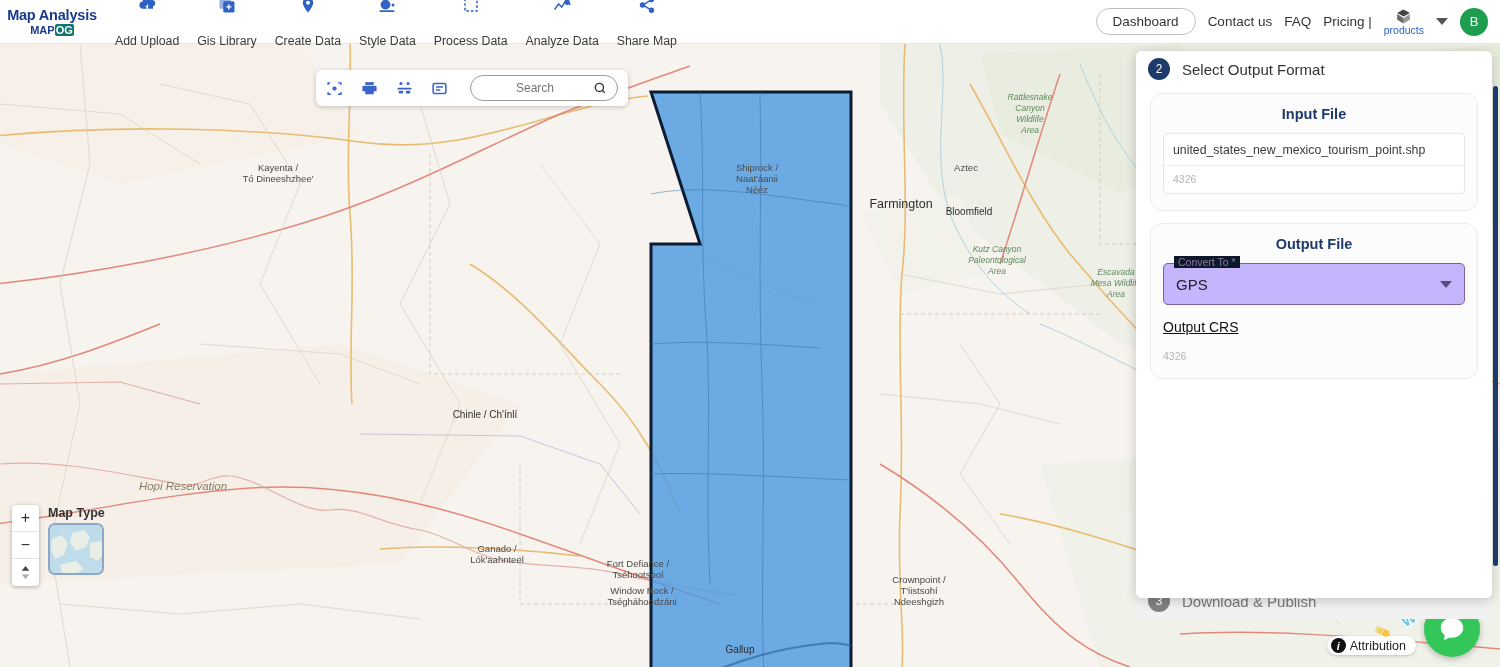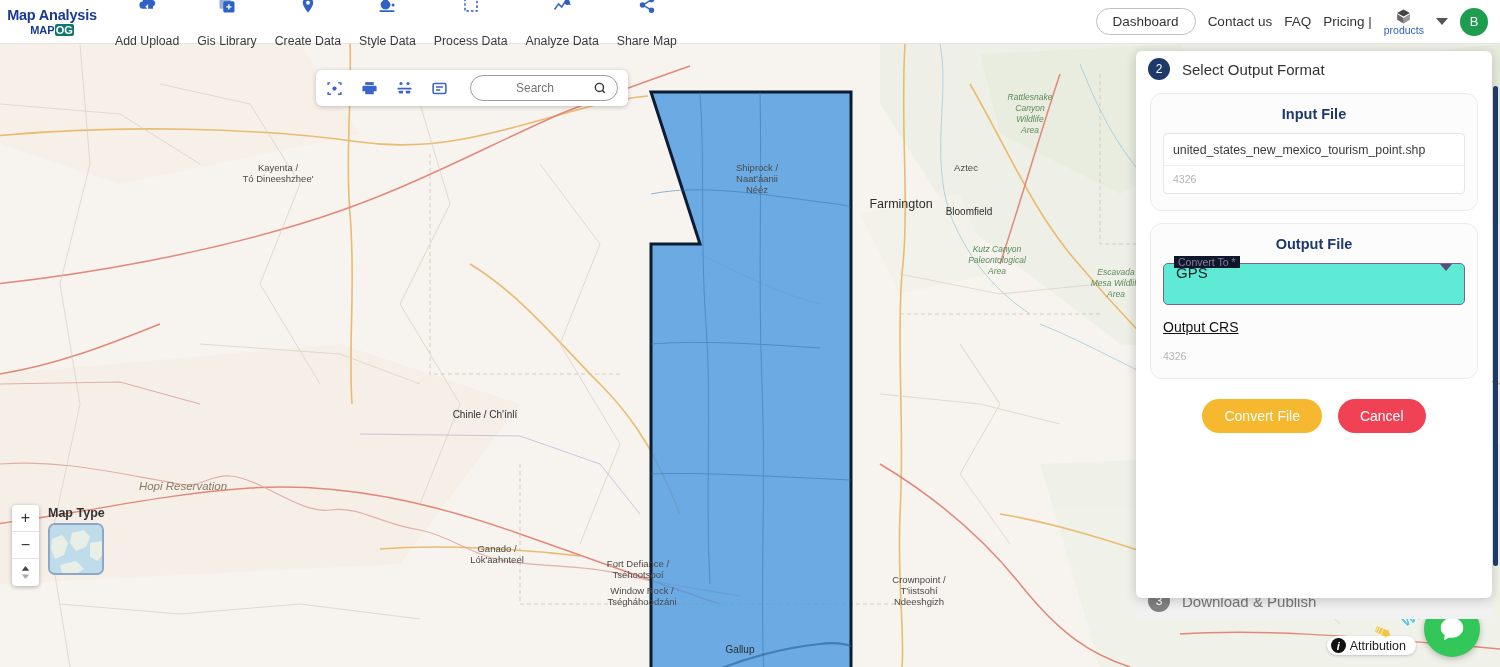--- a/index.html
+++ b/index.html
@@ -167,21 +167,21 @@
     background: #fff; display: flex; align-items: center; justify-content: center; cursor: pointer;
   }
 
   .select-wrap { position: relative; margin-top: 4px; }
   .sel-legend {
     position: absolute; left: 11px; top: -7px; background: #0f172a; padding: 0 4px;
     font-size: 10.5px; color: #8b7aa8; z-index: 2;
   }
   .sel-box {
     border: 1px solid #7a5f9e; border-radius: 5px; height: 42px;
-    display: flex; padding: 0 12px; cursor: pointer; background:#5eead4;
+    display: flex; align-items: center; padding: 0 12px; cursor: pointer; background:#c4b5fd;
   }
   .sel-val { font-size: 15px; color: #222; }
   .sel-caret { margin-left: auto; width:0;height:0;border-left:6px solid transparent;border-right:6px solid transparent;border-top:7px solid #5b4d7a;}
   .outcrs { font-size: 14px; color: #111; text-decoration: underline; margin-top: 14px; display:inline-block; cursor:pointer;}
   .outcrs-val { font-size: 10.5px; color: #b5b5b5; margin-top: 14px; }
 
   .btnrow { display: flex; justify-content: center; gap: 16px; margin-top: 14px; }
   .btn { border: none; border-radius: 18px; padding: 9px 22px; font-size: 14px; color: #fff; cursor: pointer;
          font-family:"Liberation Sans",sans-serif; font-weight:500;}
   .btn.convert { background: #f5b82e; }
@@ -518,24 +518,20 @@
         <span class="sel-legend">Convert To *</span>
         <div class="sel-box">
           <span class="sel-val">GPS</span>
           <span class="sel-caret"></span>
         </div>
       </div>
       <div><span class="outcrs">Output CRS</span></div>
       <div class="outcrs-val">4326</div>
     </div>
 
-    <div class="btnrow">
-      <button class="btn convert">Convert File</button>
-      <button class="btn cancel">Cancel</button>
-    </div>
   </div>
 
   <div class="panel-scroll"></div>
 
   <div class="step" style="position:absolute;right:8px;top:583px;width:356px;background:#f1f1f1;border-radius:4px;z-index:44;">
     <span class="num grey">3</span>
     <span class="txt grey">Download &amp; Publish</span>
   </div>
 
 </div>

